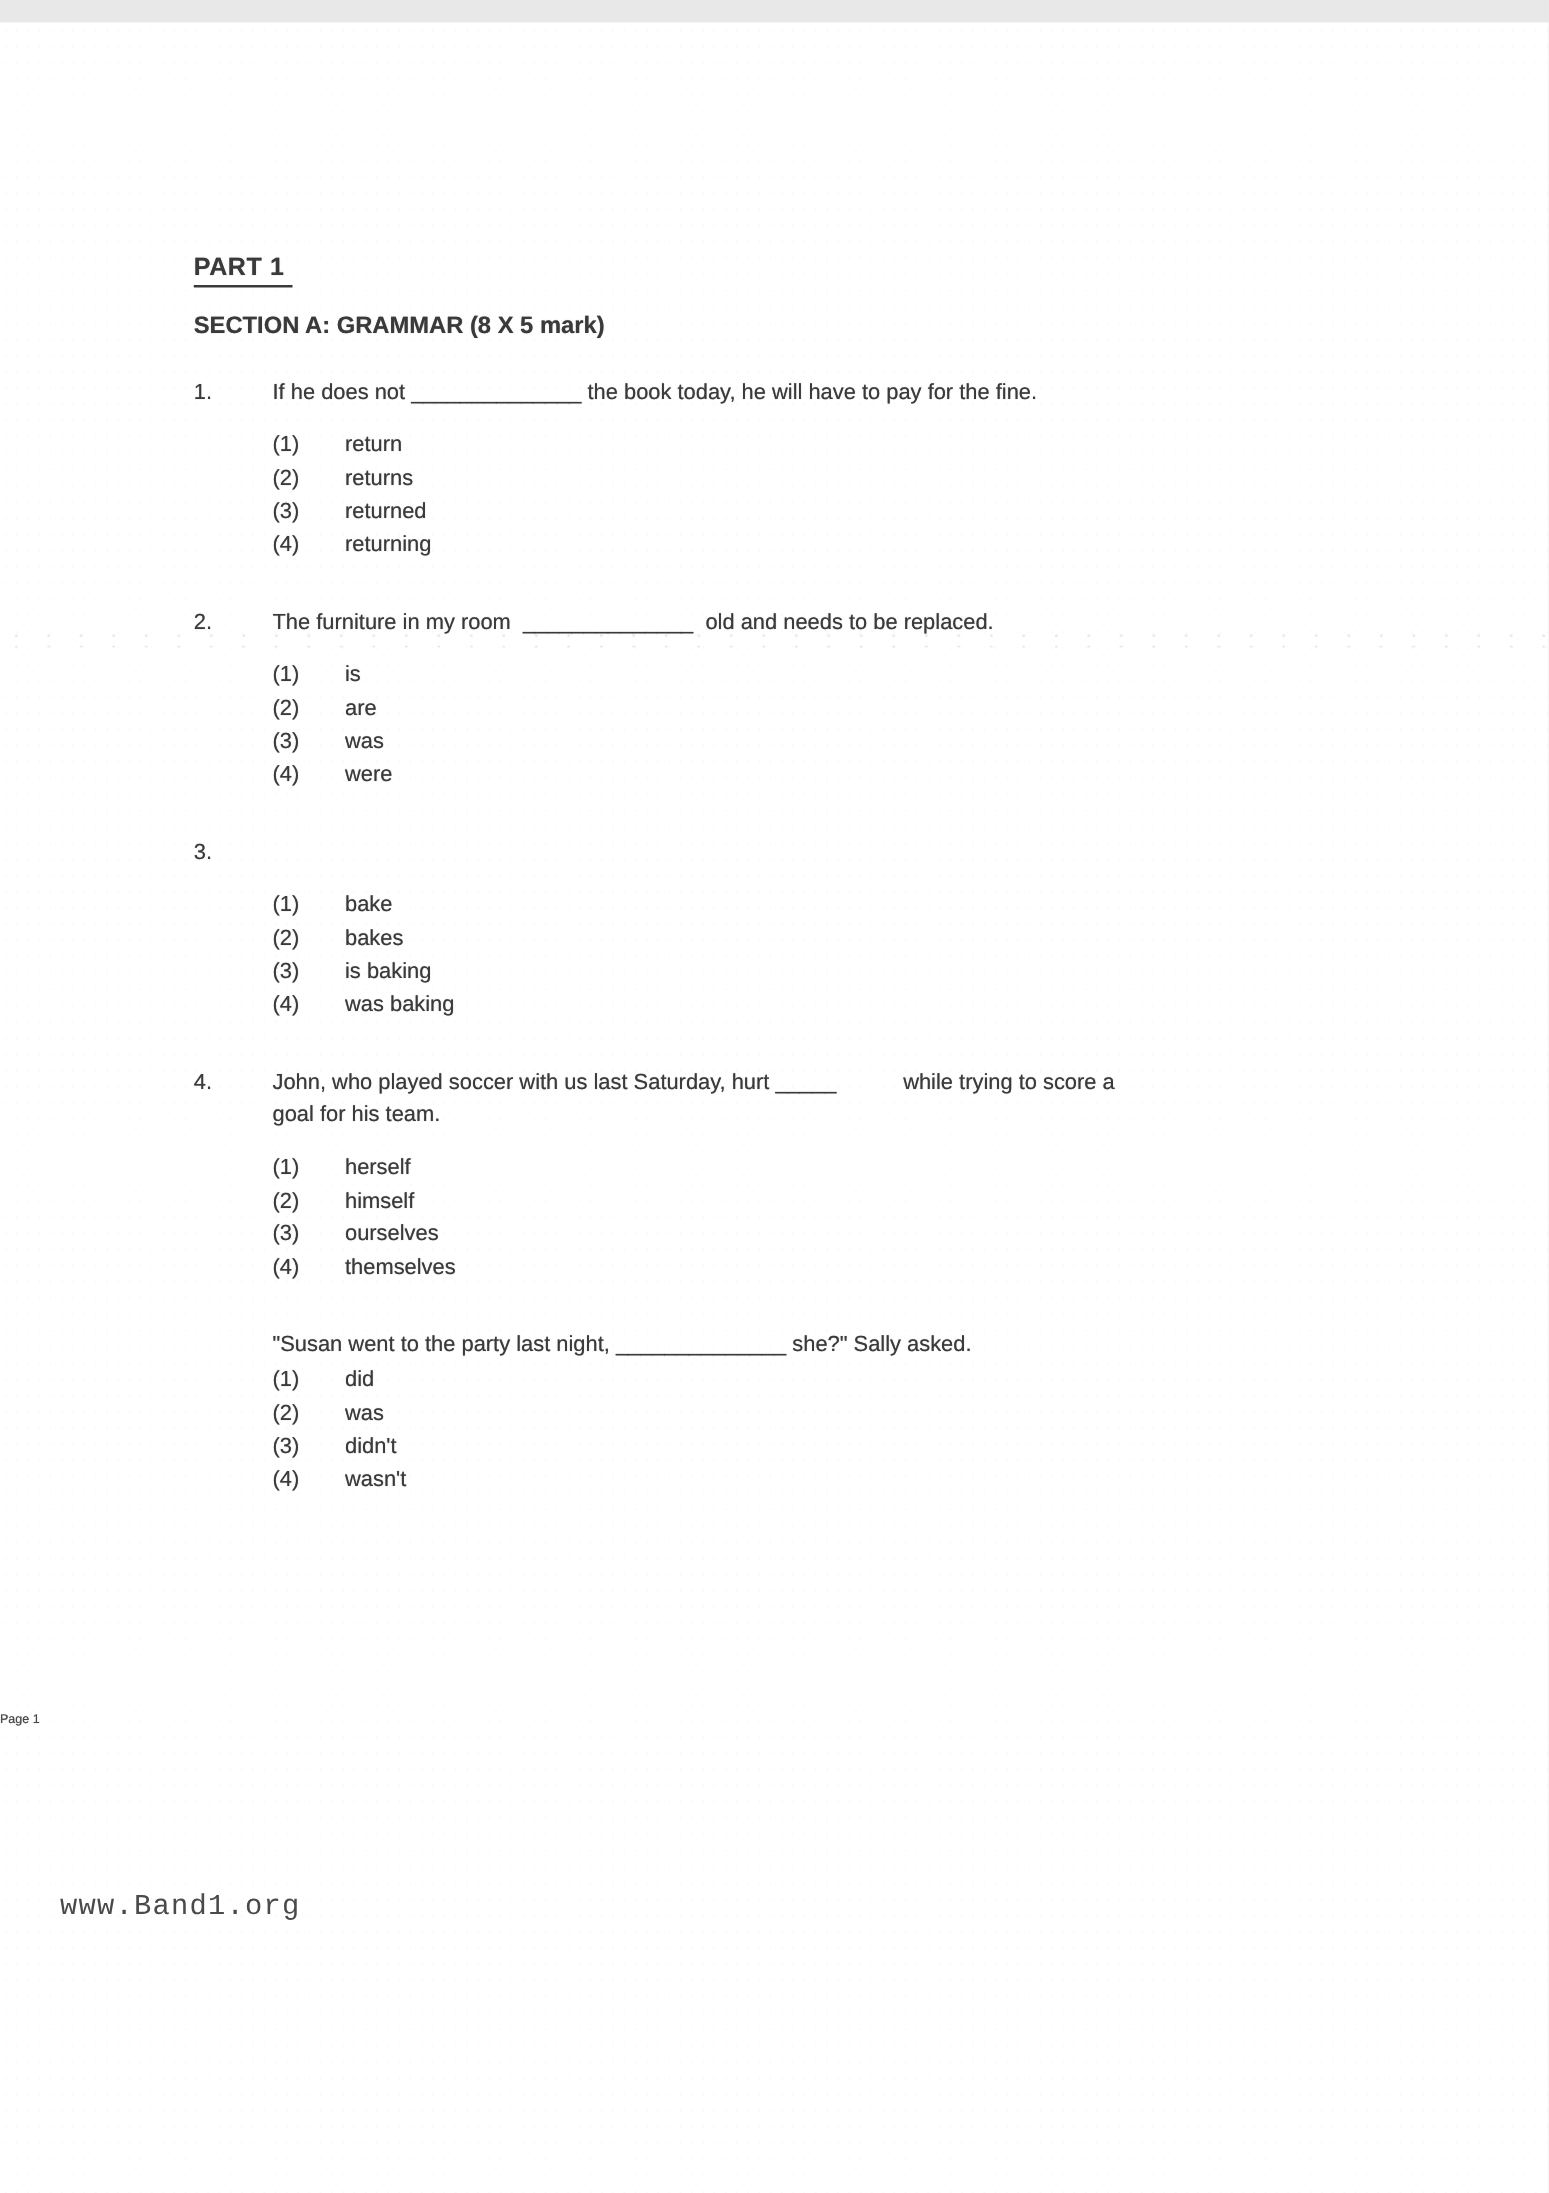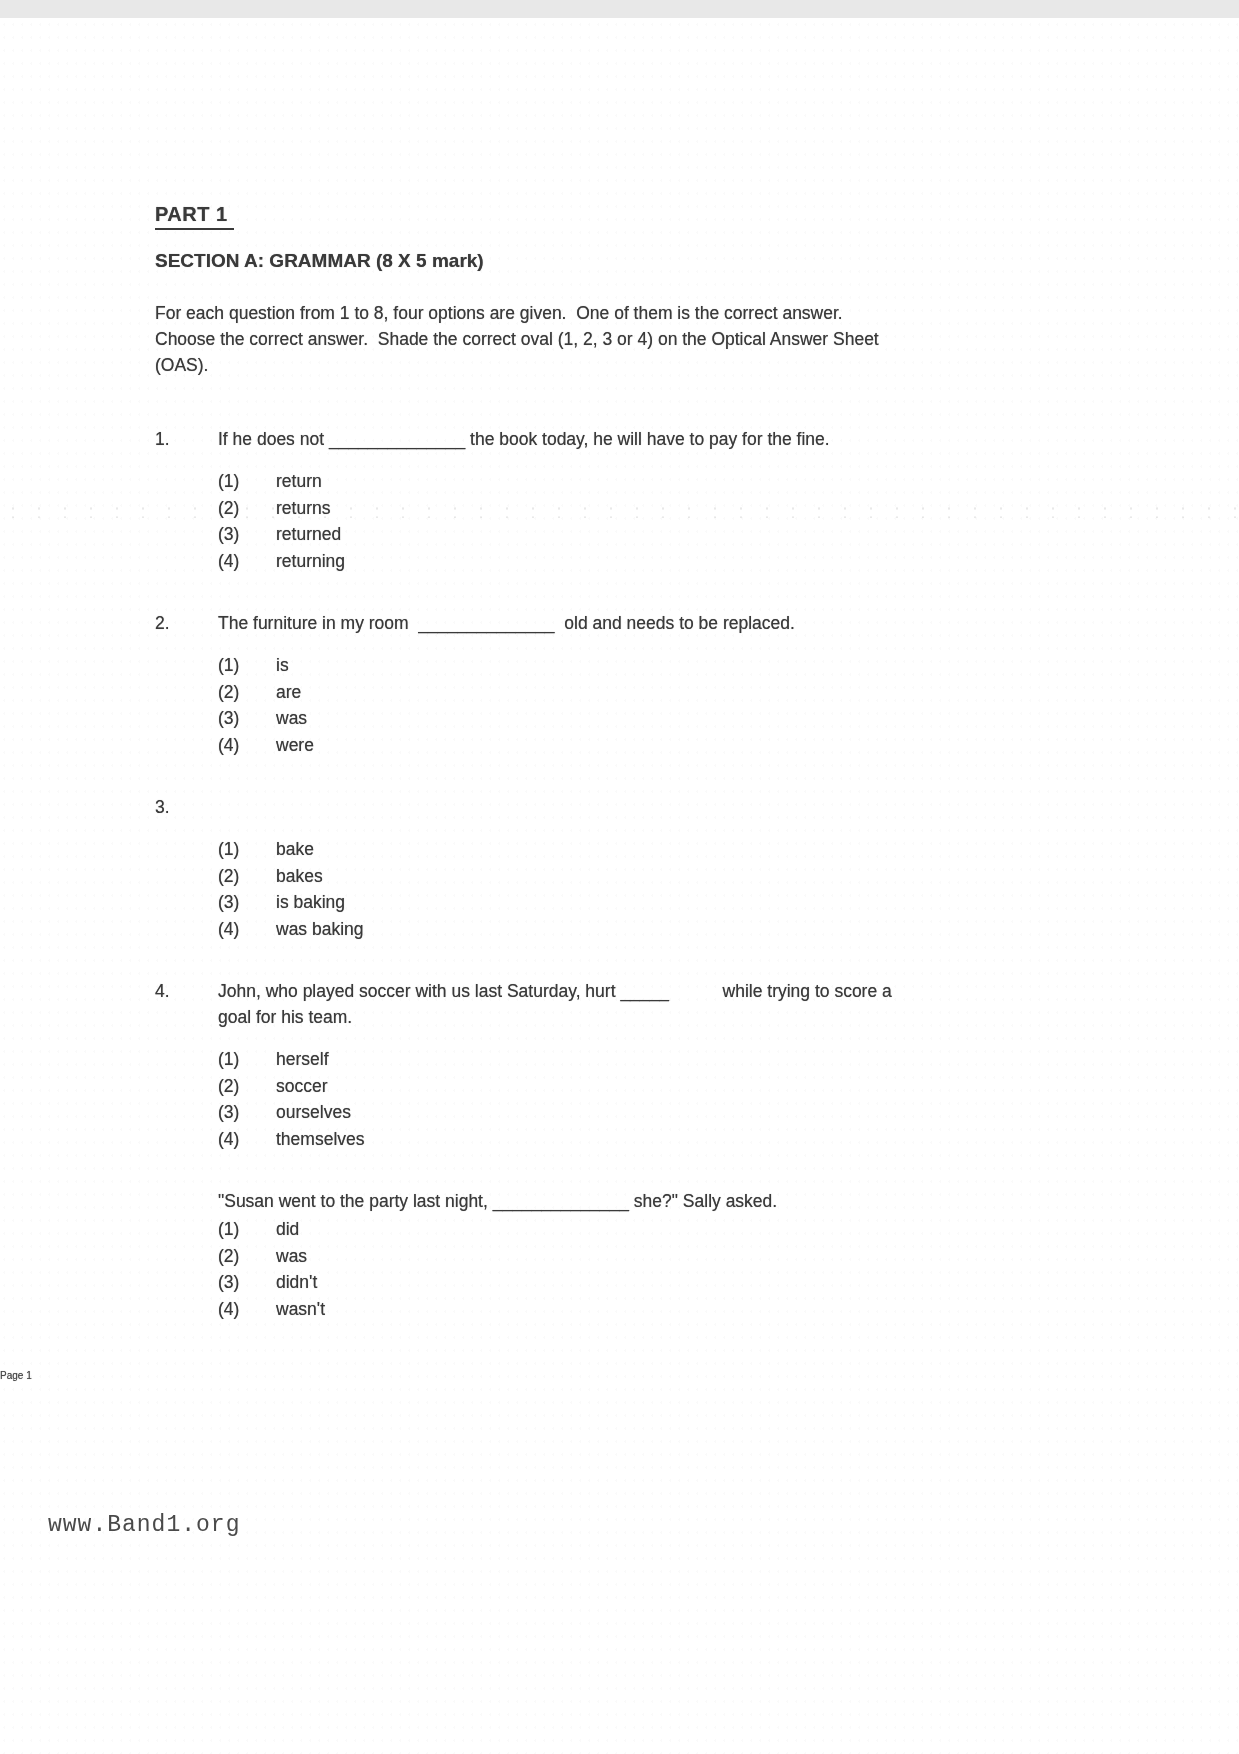--- a/index.html
+++ b/index.html
@@ -118,21 +118,20 @@
 <body>
 
 <div class="page">
   <div class="noise-band"></div>
 
   <div class="content">
     <div class="part-title">PART 1</div>
 
     <div class="section-title">SECTION A: GRAMMAR (8 X 5 mark)</div>
 
-    <p class="instructions">For each question from 1 to 8, four options are given.  One of them is the correct answer.  Choose the correct answer.  Shade the correct oval (1, 2, 3 or 4) on the Optical Answer Sheet (OAS).</p>
 
     <div class="questions">
   <div class="question">
     <div class="q-row">
       <span class="q-num">1.</span>
       <span class="q-text">If he does not ______________ the book today, he will have to pay for the fine.</span>
     </div>
     <div class="options">
             <div class="option-row">
               <span class="opt-num">(1)</span>
@@ -207,21 +206,21 @@
       <span class="q-num">4.</span>
       <span class="q-text">John, who played soccer with us last Saturday, hurt _____           while trying to score a goal for his team.</span>
     </div>
     <div class="options">
             <div class="option-row">
               <span class="opt-num">(1)</span>
               <span class="opt-label">herself</span>
             </div>
             <div class="option-row">
               <span class="opt-num">(2)</span>
-              <span class="opt-label">soccer</span>
+              <span class="opt-label">himself</span>
             </div>
             <div class="option-row">
               <span class="opt-num">(3)</span>
               <span class="opt-label">ourselves</span>
             </div>
             <div class="option-row">
               <span class="opt-num">(4)</span>
               <span class="opt-label">themselves</span>
             </div>
           </div>

